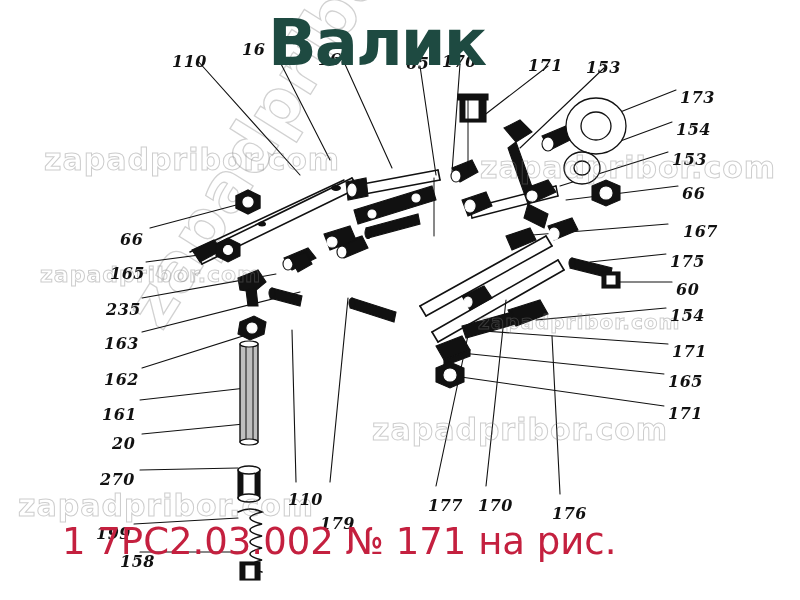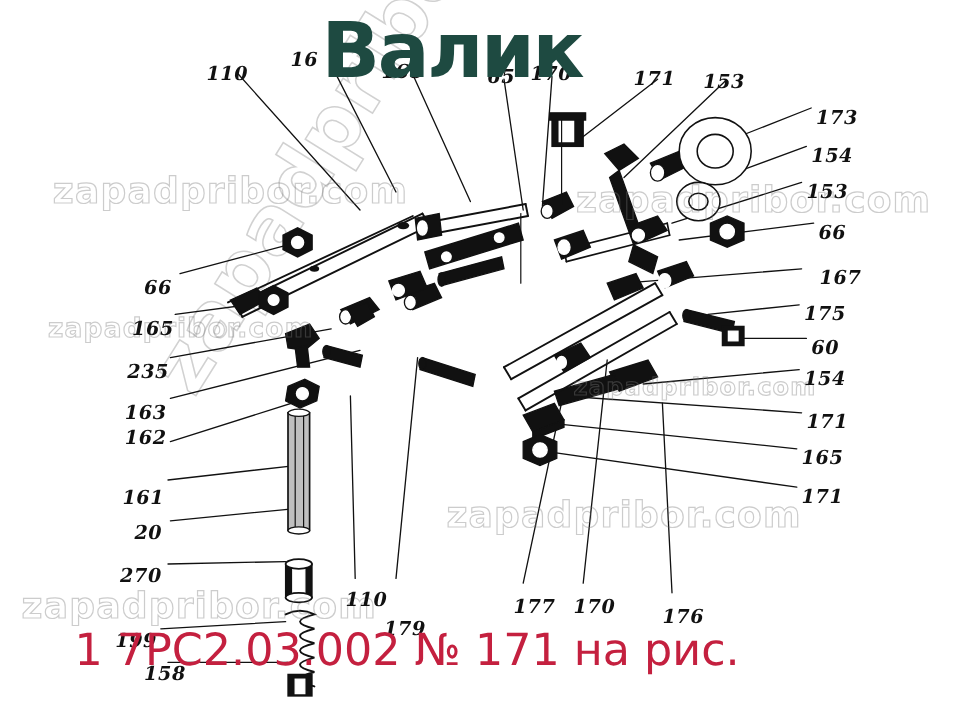--- a/index.html
+++ b/index.html
@@ -388,21 +388,21 @@
       <div class="lbl" style="left: 670px; top: 252px;">175</div>
       <div class="lbl" style="left: 676px; top: 280px;">60</div>
       <div class="lbl" style="left: 670px; top: 306px;">154</div>
       <div class="lbl" style="left: 672px; top: 342px;">171</div>
       <div class="lbl" style="left: 668px; top: 372px;">165</div>
       <div class="lbl" style="left: 668px; top: 404px;">171</div>
       <div class="lbl" style="left: 120px; top: 230px;">66</div>
       <div class="lbl" style="left: 110px; top: 264px;">165</div>
       <div class="lbl" style="left: 106px; top: 300px;">235</div>
       <div class="lbl" style="left: 104px; top: 334px;">163</div>
-      <div class="lbl" style="left: 104px; top: 355px;">162</div>
+      <div class="lbl" style="left: 104px; top: 370px;">162</div>
       <div class="lbl" style="left: 102px; top: 405px;">161</div>
       <div class="lbl" style="left: 112px; top: 434px;">20</div>
       <div class="lbl" style="left: 100px; top: 470px;">270</div>
       <div class="lbl" style="left: 96px; top: 524px;">199</div>
       <div class="lbl" style="left: 104px; top: 552px; margin-left: 16px;">158</div>
       <div class="lbl" style="left: 288px; top: 490px;">110</div>
       <div class="lbl" style="left: 320px; top: 490px; margin-top: 24px;">179</div>
       <div class="lbl" style="left: 428px; top: 496px;">177</div>
       <div class="lbl" style="left: 478px; top: 496px;">170</div>
       <div class="lbl" style="left: 552px; top: 504px;">176</div>

